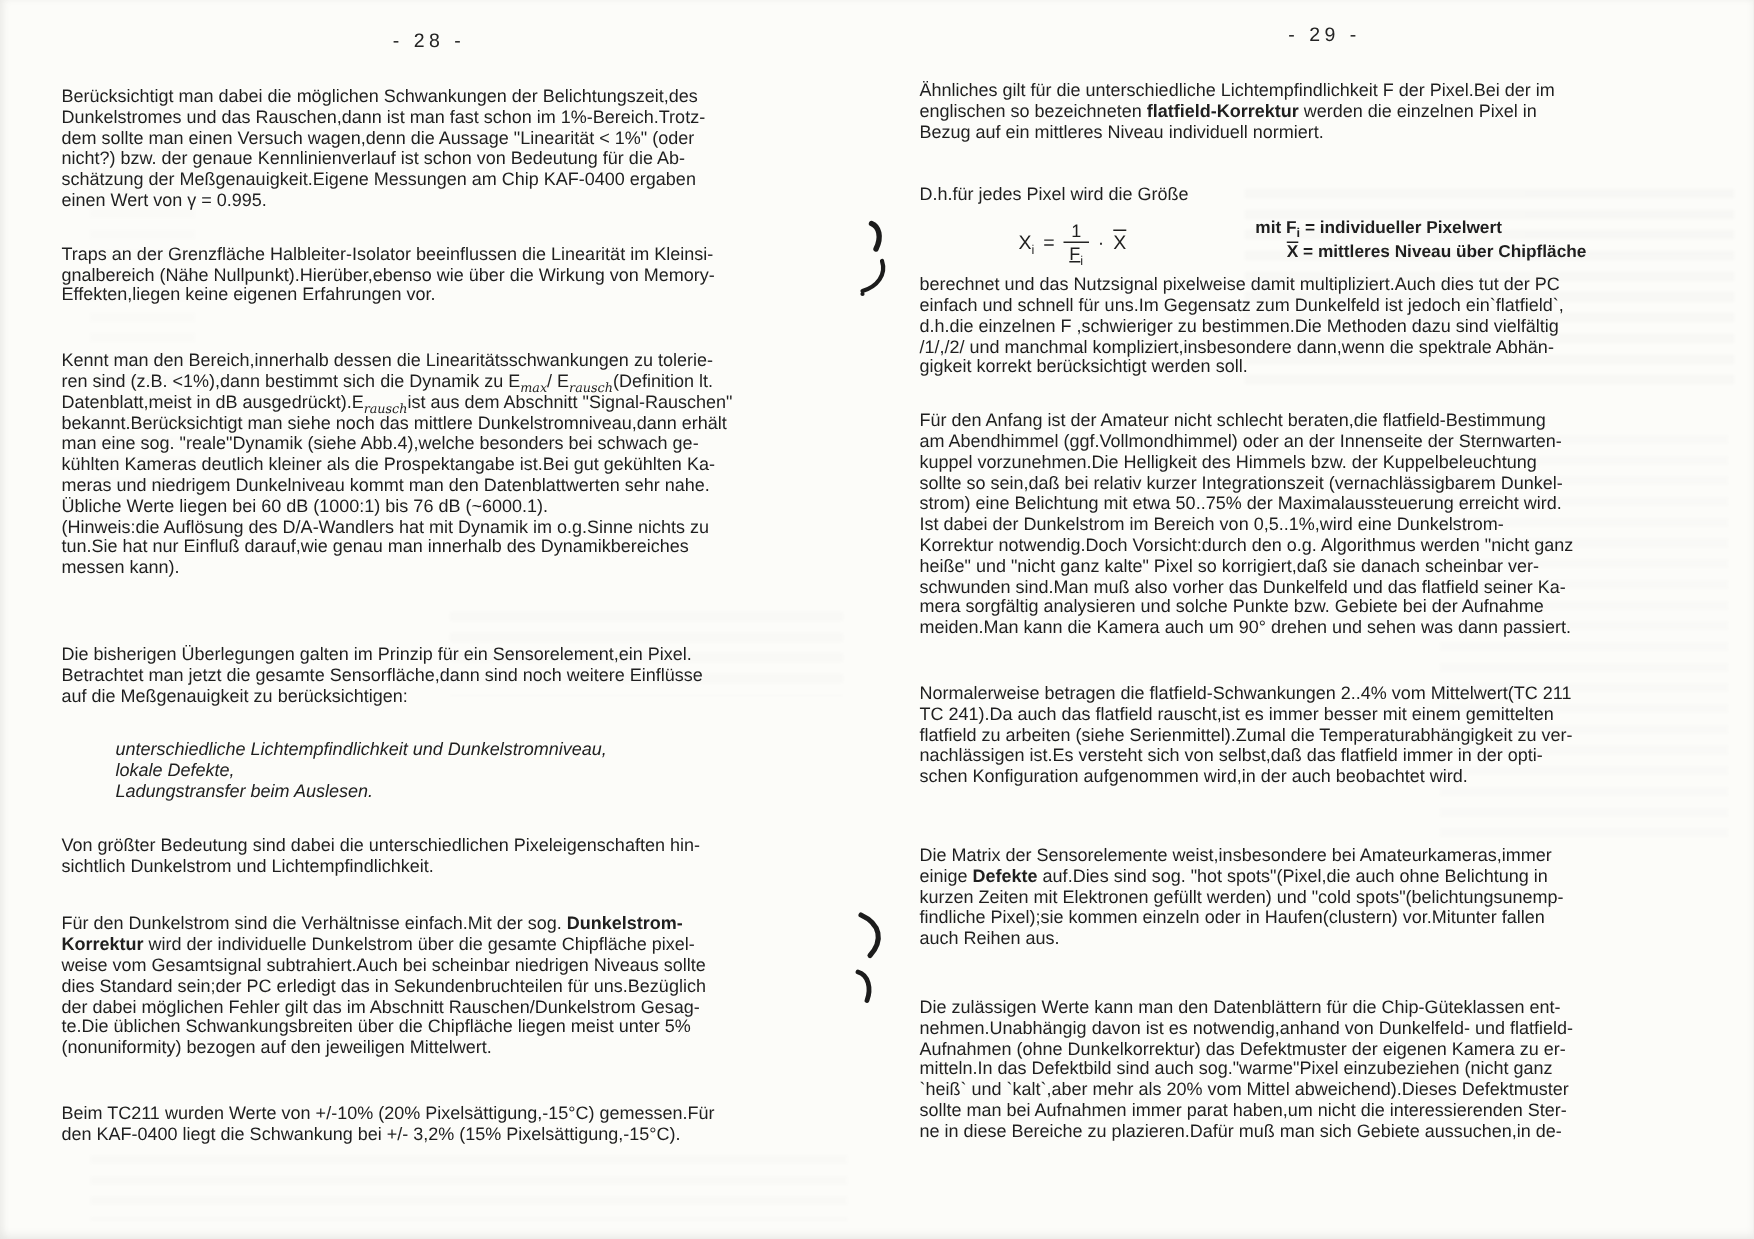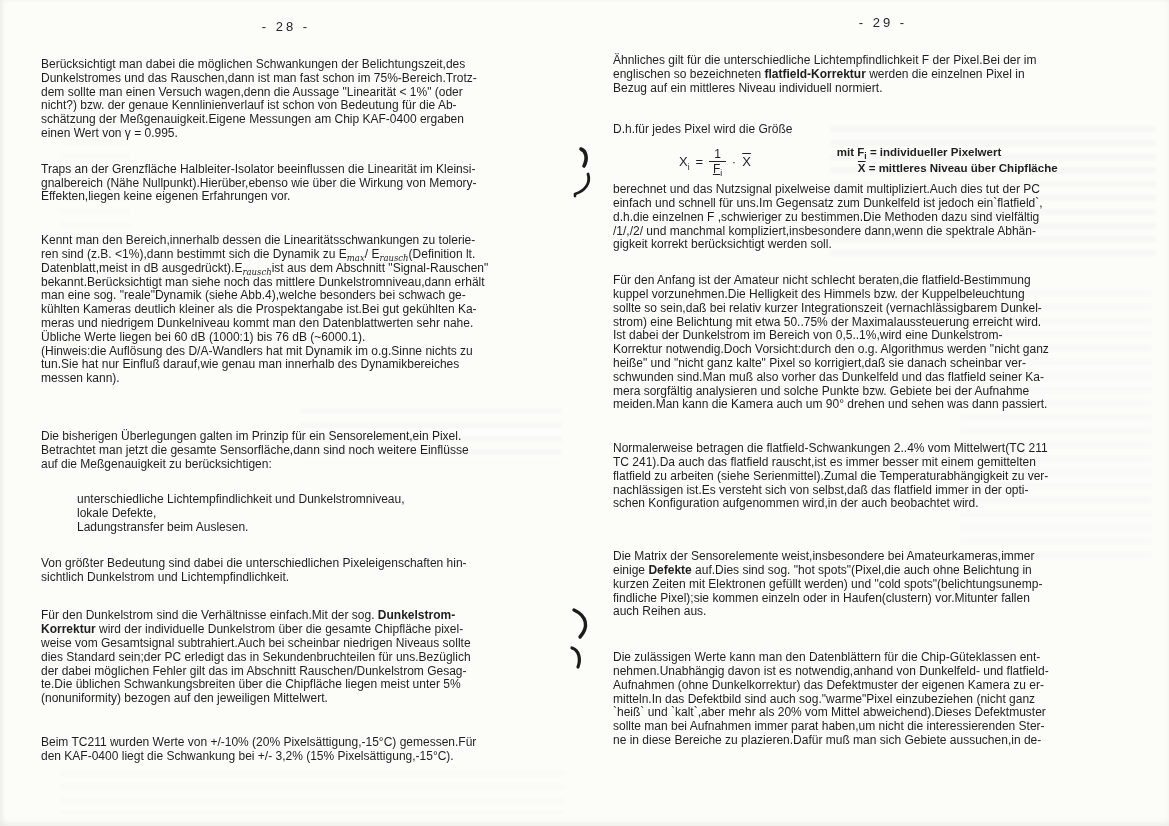--- a/index.html
+++ b/index.html
@@ -18,21 +18,21 @@
     text-align:center;font-size:13px;letter-spacing:3px;
     color:#242424;margin:0 0 24px 0;line-height:14px;
   }
   .page-left .page-header{transform:translateX(-25px);}
   .page-body{font-size:12px;line-height:13.8px;}
   .blk{margin:0;}
   .line{white-space:nowrap;}
   .b{font-weight:bold;}
   sub{font-size:8.5px;line-height:0;}
   .hand{font-family:"DejaVu Serif",serif;font-style:italic;}
-  .list{padding-left:36px;}
+  .list{padding-left:36px;font-style:italic;}
   
   .formula{display:flex;align-items:flex-start;}
   .f-left{margin-left:66px;display:inline-flex;align-items:center;gap:6px;font-size:13px;padding-top:3px;}
   .frac{display:inline-flex;flex-direction:column;align-items:center;line-height:12px;font-size:12px;}
   .frac .num{border-bottom:1.2px solid #242424;padding:0 5px 1px 5px;}
   .frac .den{padding-top:1px;text-decoration:underline;}
   .bar{text-decoration:overline;}
   .f-notes{margin-left:86px;font-weight:bold;font-size:11.5px;line-height:15.5px;}
   .f-note2{margin-left:21px;}
   
@@ -63,21 +63,21 @@
   <svg class="ink" style="left:563px;top:606px;" width="34" height="64" viewBox="0 0 34 64">
     <path d="M11 4 c13 6 15 17 6 27" fill="none" stroke="#1c1c1c" stroke-width="3.4" stroke-linecap="round"></path>
     <path d="M9 42 c7 2 9 11 6 19" fill="none" stroke="#1c1c1c" stroke-width="3.2" stroke-linecap="round"></path>
   </svg>
 
   <div class="page page-left">
     <div class="page-header">- 28 -</div>
     <div class="page-body" id="body-left">
         <div class="blk para">
           <div class="line">Berücksichtigt man dabei die möglichen Schwankungen der Belichtungszeit,des</div>
-          <div class="line">Dunkelstromes und das Rauschen,dann ist man fast schon im 75%-Bereich.Trotz-</div>
+          <div class="line">Dunkelstromes und das Rauschen,dann ist man fast schon im 1%-Bereich.Trotz-</div>
           <div class="line">dem sollte man einen Versuch wagen,denn die Aussage "Linearität &lt; 1%" (oder</div>
           <div class="line">nicht?) bzw. der genaue Kennlinienverlauf ist schon von Bedeutung für die Ab-</div>
           <div class="line">schätzung der Meßgenauigkeit.Eigene Messungen am Chip KAF-0400 ergaben</div>
           <div class="line">einen Wert von γ = 0.995.</div>
         </div>
         <div class="blk para" style="margin-top: 22px;">
           <div class="line">Traps an der Grenzfläche Halbleiter-Isolator beeinflussen die Linearität im Kleinsi-</div>
           <div class="line">gnalbereich (Nähe Nullpunkt).Hierüber,ebenso wie über die Wirkung von Memory-</div>
           <div class="line">Effekten,liegen keine eigenen Erfahrungen vor.</div>
         </div>
@@ -155,20 +155,21 @@
   </div>
         <div class="blk para" style="margin-top: 7px;">
           <div class="line">berechnet und das Nutzsignal pixelweise damit multipliziert.Auch dies tut der PC</div>
           <div class="line">einfach und schnell für uns.Im Gegensatz zum Dunkelfeld ist jedoch ein`flatfield`,</div>
           <div class="line">d.h.die einzelnen F  ,schwieriger zu bestimmen.Die Methoden dazu sind vielfältig</div>
           <div class="line">/1/,/2/ und manchmal kompliziert,insbesondere dann,wenn die spektrale Abhän-</div>
           <div class="line">gigkeit korrekt berücksichtigt werden soll.</div>
         </div>
         <div class="blk para" style="margin-top: 22px;">
           <div class="line">Für den Anfang ist der Amateur nicht schlecht beraten,die flatfield-Bestimmung</div>
+          <div class="line">am Abendhimmel (ggf.Vollmondhimmel) oder an der Innenseite der Sternwarten-</div>
           <div class="line">kuppel vorzunehmen.Die Helligkeit des Himmels bzw. der Kuppelbeleuchtung</div>
           <div class="line">sollte so sein,daß bei relativ kurzer Integrationszeit (vernachlässigbarem Dunkel-</div>
           <div class="line">strom) eine Belichtung mit etwa 50..75% der Maximalaussteuerung erreicht wird.</div>
           <div class="line">Ist dabei der Dunkelstrom im Bereich von 0,5..1%,wird eine Dunkelstrom-</div>
           <div class="line">Korrektur notwendig.Doch Vorsicht:durch den o.g. Algorithmus werden "nicht ganz</div>
           <div class="line">heiße" und "nicht ganz kalte" Pixel so korrigiert,daß sie danach scheinbar ver-</div>
           <div class="line">schwunden sind.Man muß also vorher das Dunkelfeld und das flatfield seiner Ka-</div>
           <div class="line">mera sorgfältig analysieren und solche Punkte bzw. Gebiete bei der Aufnahme</div>
           <div class="line">meiden.Man kann die Kamera auch um 90° drehen und sehen was dann passiert.</div>
         </div>

